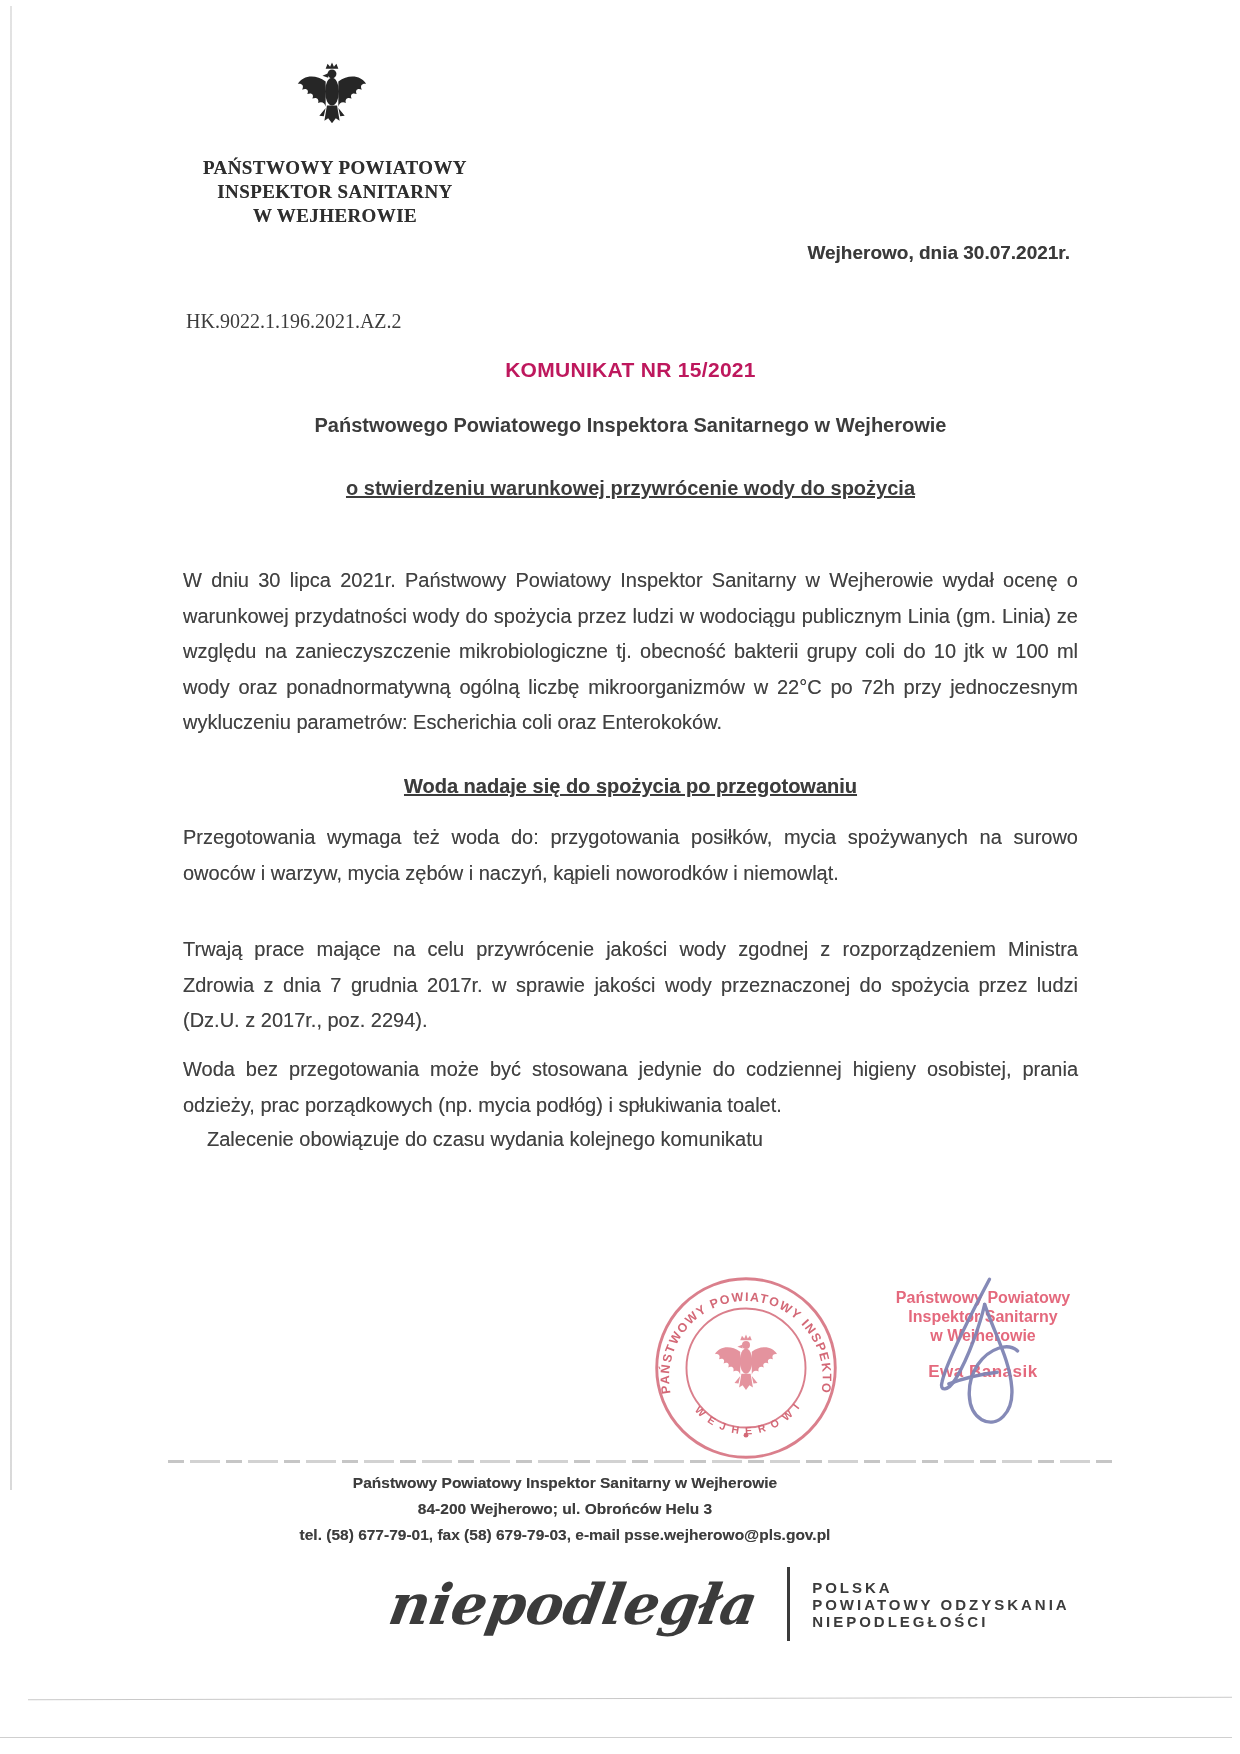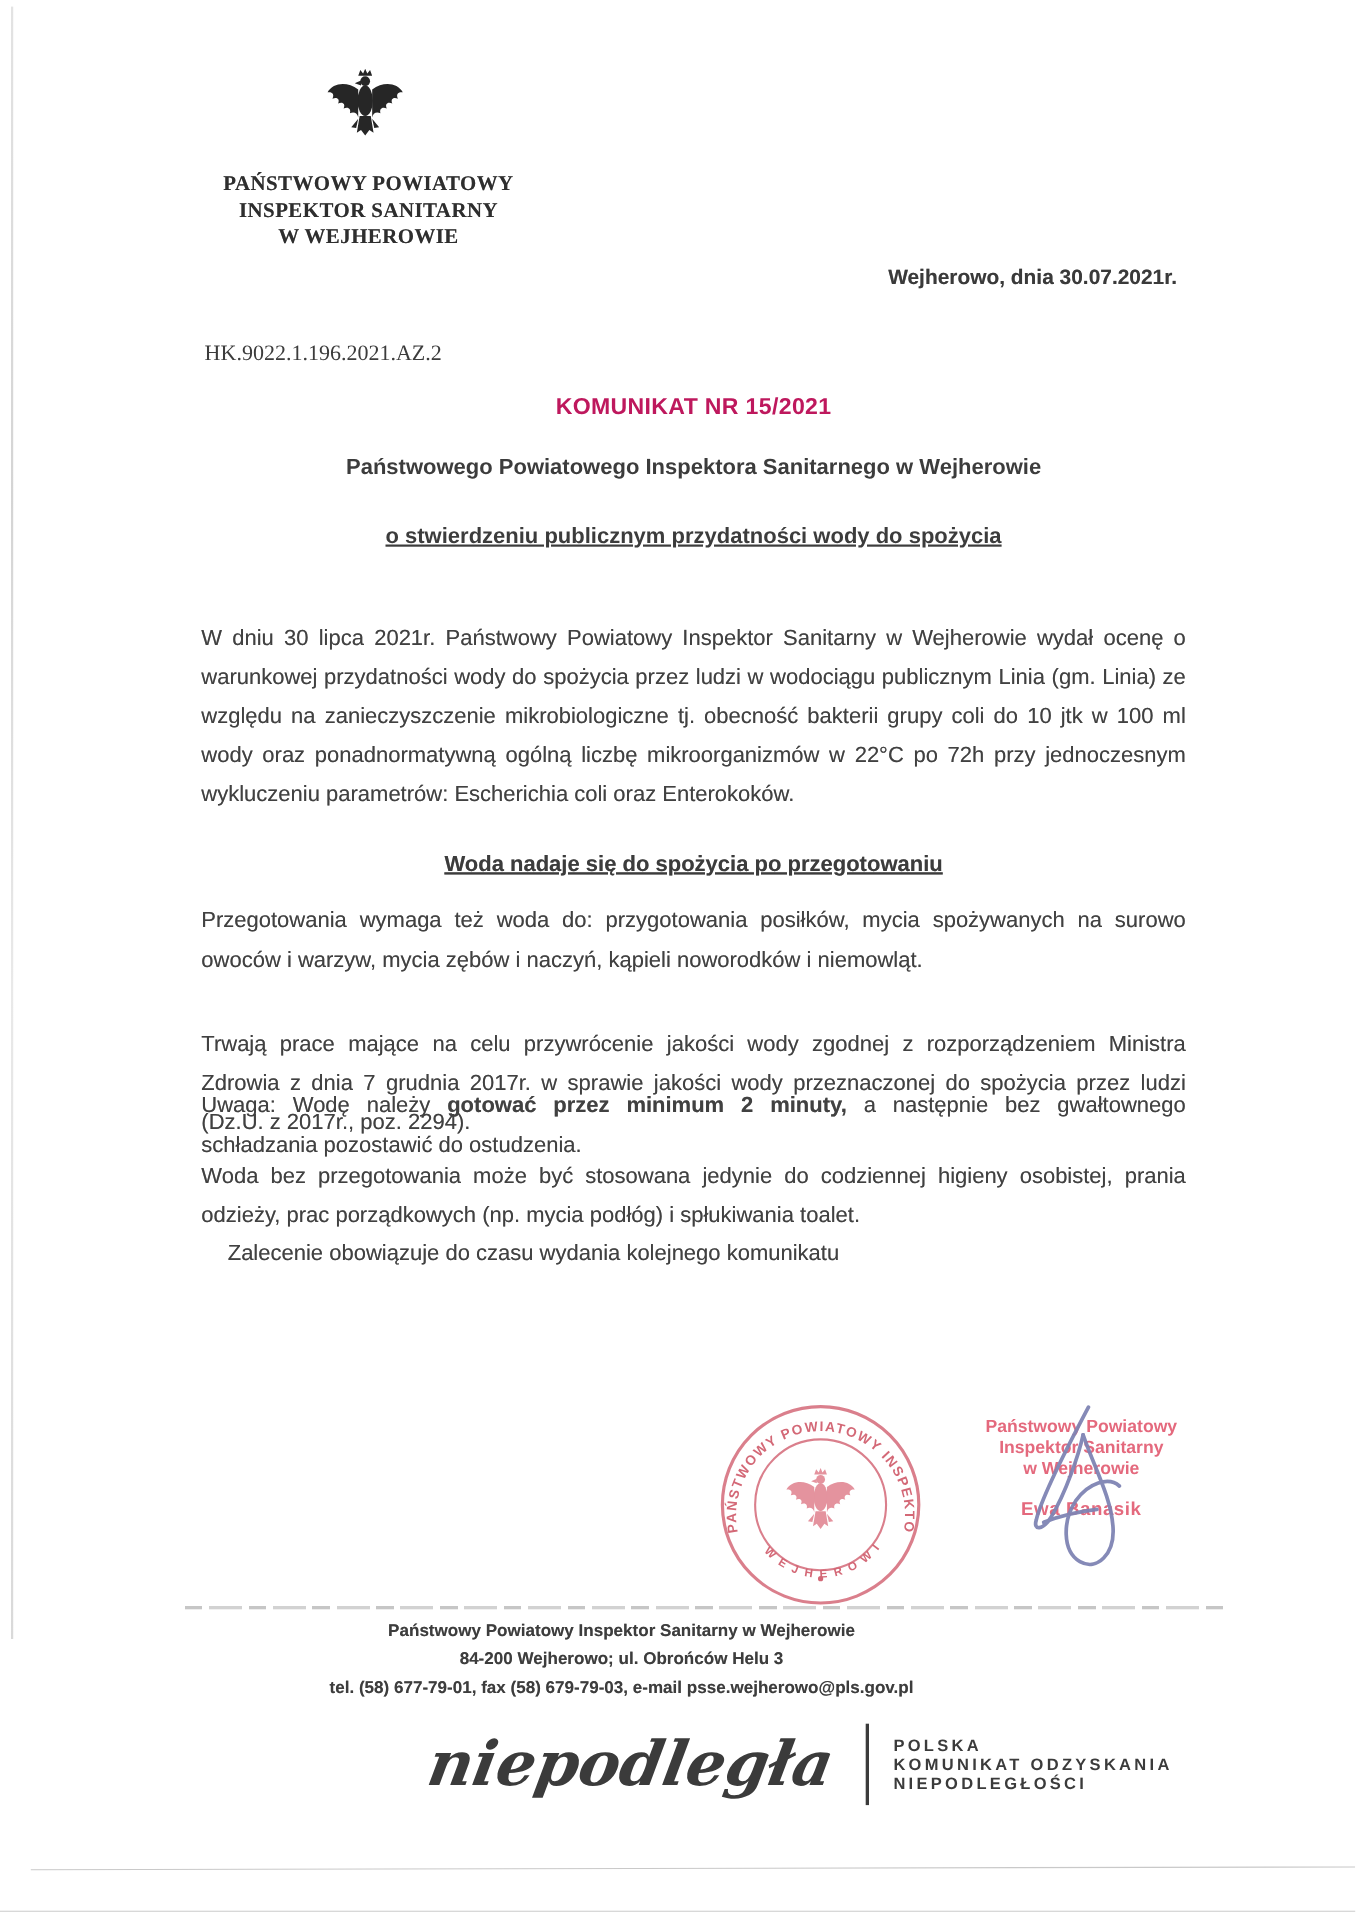--- a/index.html
+++ b/index.html
@@ -106,31 +106,30 @@
     <div>INSPEKTOR SANITARNY</div>
     <div>W WEJHEROWIE</div>
   </div>
 
   <div class="date-line">Wejherowo, dnia 30.07.2021r.</div>
 
   <div class="ref-number">HK.9022.1.196.2021.AZ.2</div>
 
   <div class="centered doc-title">KOMUNIKAT NR 15/2021</div>
   <div class="centered doc-issuer">Państwowego Powiatowego Inspektora Sanitarnego w Wejherowie</div>
-  <div class="centered doc-subject subj1">o stwierdzeniu publicznym przydatności wody do spożycia</div>
+  <div class="centered doc-subject subj1">o stwierdzeniu warunkowej przywrócenie wody do spożycia</div>
 
   <div class="para p1">W dniu 30 lipca 2021r. Państwowy Powiatowy Inspektor Sanitarny w Wejherowie wydał ocenę o warunkowej przydatności wody do spożycia przez ludzi w wodociągu publicznym Linia (gm. Linia) ze względu na zanieczyszczenie mikrobiologiczne tj. obecność bakterii grupy coli do 10 jtk w 100 ml wody oraz ponadnormatywną ogólną liczbę mikroorganizmów w 22°C po 72h przy jednoczesnym wykluczeniu parametrów: Escherichia coli oraz Enterokoków.</div>
 
   <div class="highlight">Woda nadaje się do spożycia po przegotowaniu</div>
 
   <div class="para p2">Przegotowania wymaga też woda do: przygotowania posiłków, mycia spożywanych na surowo owoców i warzyw, mycia zębów i naczyń, kąpieli noworodków i niemowląt.</div>
 
   <div class="para p3">Trwają prace mające na celu przywrócenie jakości wody zgodnej z rozporządzeniem Ministra Zdrowia z dnia 7 grudnia 2017r. w sprawie jakości wody przeznaczonej do spożycia przez ludzi (Dz.U. z 2017r., poz. 2294).</div>
 
-  <div class="para p4"><span>Uwaga: Wodę należy </span><b>gotować przez minimum 2 minuty,</b><span> a następnie bez gwałtownego schładzania pozostawić do ostudzenia.</span></div>
 
   <div class="para p5">Woda bez przegotowania może być stosowana jedynie do codziennej higieny osobistej, prania odzieży, prac porządkowych (np. mycia podłóg) i spłukiwania toalet.</div>
 
   <div class="para p6">Zalecenie obowiązuje do czasu wydania kolejnego komunikatu</div>
 
   <svg class="round-stamp" viewBox="0 0 200 200">
     <defs>
       <path id="stampTop" d="M22,128 A80,80 0 1 1 178,128"></path>
       <path id="stampBottom" d="M44,141 A70,70 0 0 0 156,141"></path>
     </defs>
@@ -167,21 +166,21 @@
     <div>Państwowy Powiatowy Inspektor Sanitarny w Wejherowie</div>
     <div>84-200 Wejherowo; ul. Obrońców Helu 3</div>
     <div>tel. (58) 677-79-01, fax (58) 679-79-03, e-mail psse.wejherowo@pls.gov.pl</div>
   </div>
 
   <div class="logo">
     <div class="logo-script">niepodległa</div>
     <div class="logo-divider"></div>
     <div class="logo-caption">
       <div>POLSKA</div>
-      <div>KOMUNIKAT ODZYSKANIA</div>
+      <div>POWIATOWY ODZYSKANIA</div>
       <div>NIEPODLEGŁOŚCI</div>
     </div>
   </div>
 
   <div class="bottom-line-1"></div>
   <div class="bottom-line-2"></div>
 
 </div>
 
 </body></html>

